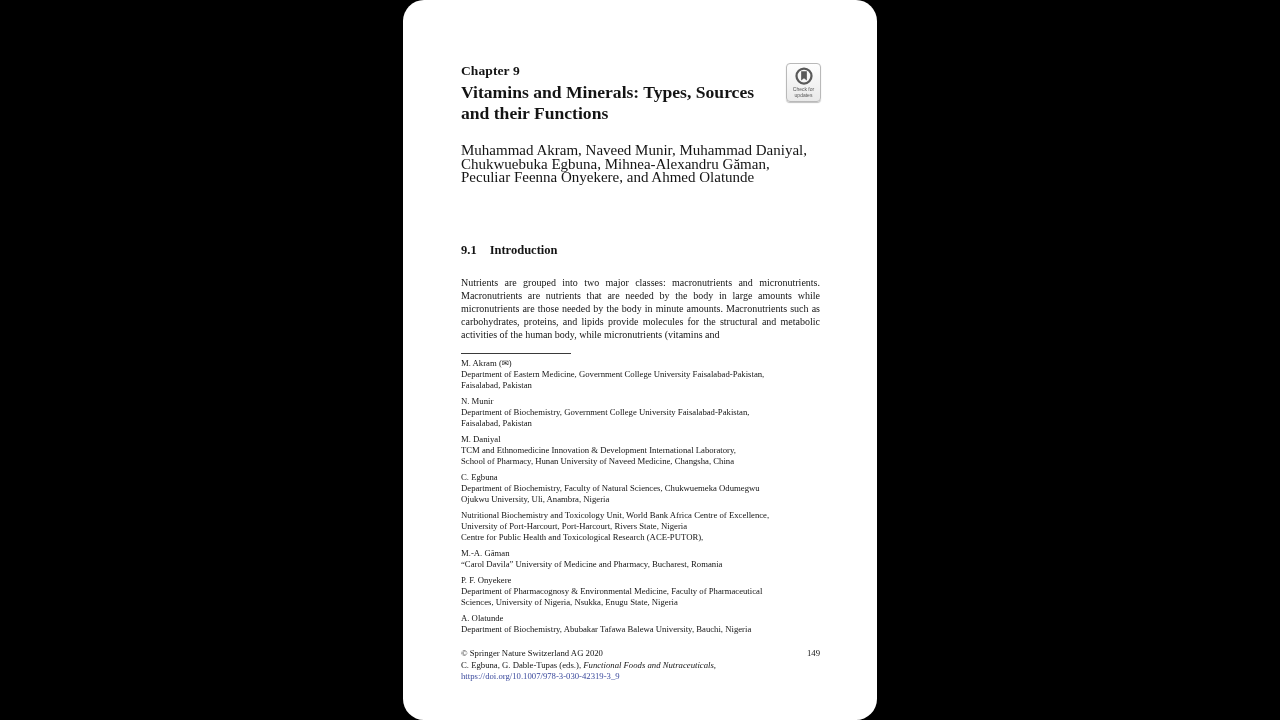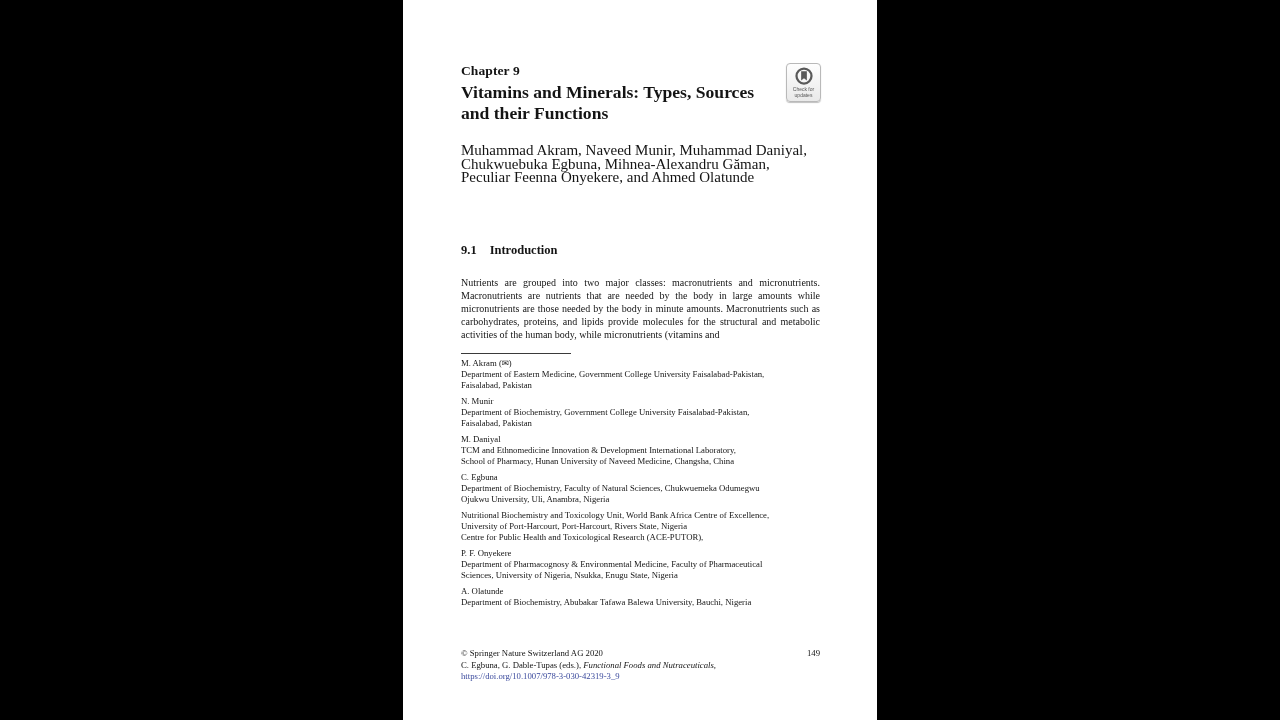--- a/index.html
+++ b/index.html
@@ -1,21 +1,21 @@
 <!DOCTYPE html>
 <html><head>
 <meta charset="utf-8">
 <style>
   * { margin:0; padding:0; box-sizing:border-box; }
   html,body { width:1280px; height:720px; overflow:hidden; }
   body { background:#000; font-family:"Liberation Serif","DejaVu Serif",serif; }
   .canvas { position:relative; width:1280px; height:720px; background:#000; }
   .page {
     position:absolute; left:403px; top:0; width:474px; height:720px;
-    background:#ffffff; color:#141414;
+    background:#ffffff; color:#141414;border-radius:21px;
   }
   .abs { position:absolute; left:58px; width:359px; }
 
   .chapter-label { top:63px; font-size:13.5px; font-weight:bold; letter-spacing:.1px; }
   .title { top:82px; font-size:17.6px; line-height:21px; font-weight:bold; }
 
   .badge {
     position:absolute; left:383px; top:63px; width:35px; height:39px;
     border:1px solid #b9b9b9; border-radius:4px;
     background:linear-gradient(#fefefe,#e9e9e9);
@@ -111,20 +111,22 @@
         <span class="fn-line">Ojukwu University, Uli, Anambra, Nigeria</span>
       </div>
 
       <div class="fn-group">
         <span class="fn-line">Nutritional Biochemistry and Toxicology Unit, World Bank Africa Centre of Excellence,</span>
         <span class="fn-line">University of Port-Harcourt, Port-Harcourt, Rivers State, Nigeria</span>
         <span class="fn-line">Centre for Public Health and Toxicological Research (ACE-PUTOR),</span>
       </div>
 
       <div class="fn-group">
+        <span class="fn-line">M.-A. Găman</span>
+        <span class="fn-line">“Carol Davila” University of Medicine and Pharmacy, Bucharest, Romania</span>
       </div>
 
       <div class="fn-group">
         <span class="fn-line">P. F. Onyekere</span>
         <span class="fn-line">Department of Pharmacognosy &amp; Environmental Medicine, Faculty of Pharmaceutical</span>
         <span class="fn-line">Sciences, University of Nigeria, Nsukka, Enugu State, Nigeria</span>
       </div>
 
       <div class="fn-group">
         <span class="fn-line">A. Olatunde</span>

